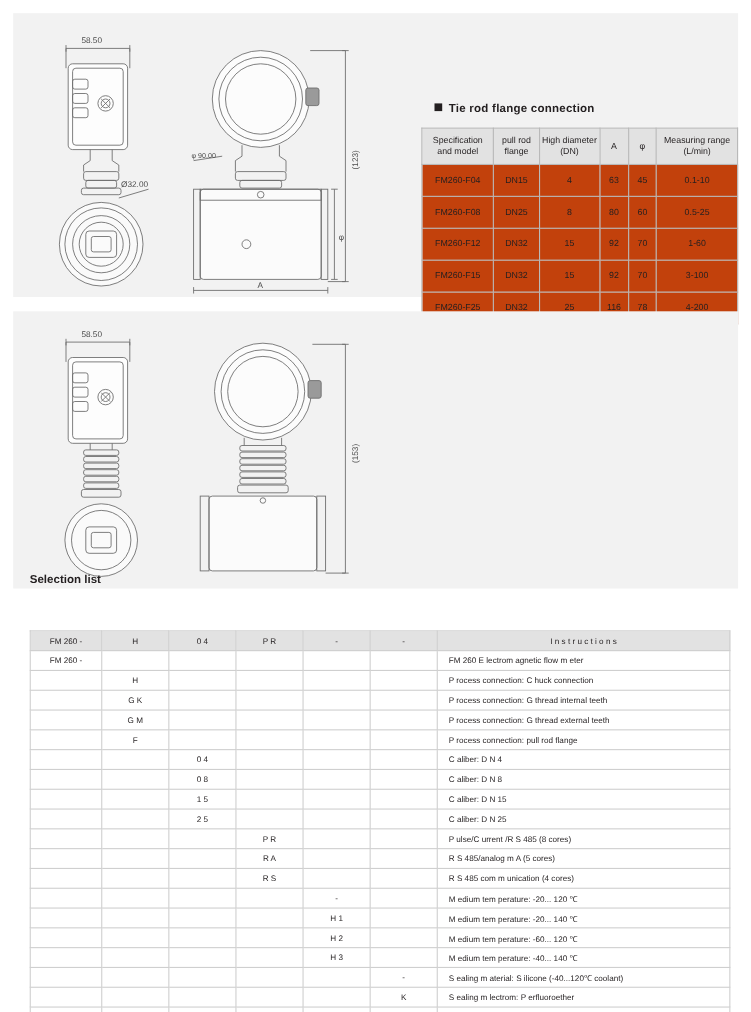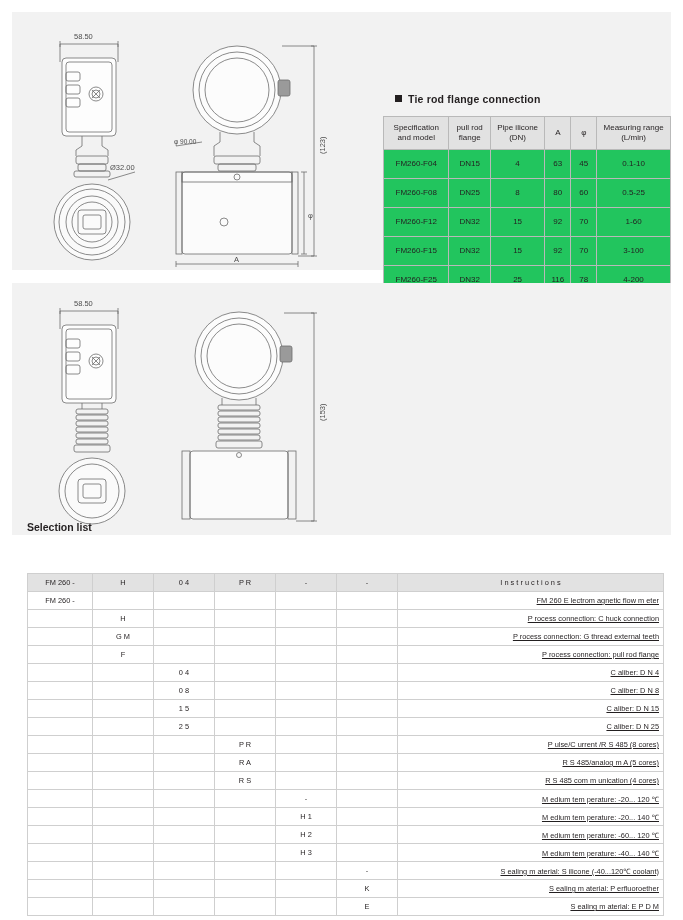--- a/index.html
+++ b/index.html
@@ -45,21 +45,21 @@
     border-collapse:collapse;
     font-size:8px;
     color:#231f20;
   }
   table.spec th, table.spec td{
     border:1px solid #b9b9b9;
     text-align:center;
     vertical-align:middle;
     padding:3px 2px;
     line-height:1.25;
-    background:#22c55e;
+    background:#c2410c;
   }
   table.spec th{
     background:#e2e2e2;
     font-weight:normal;
     height:26px;
   }
   table.spec td{height:22px;}
 
   
   .sel-title{
@@ -80,21 +80,21 @@
     height:17px;
     padding:0 4px;
     background:#ffffff;
     white-space:nowrap;
   }
   table.sel tr.head td{
     background:#e2e2e2;
     text-align:center;
   }
   table.sel td.c{text-align:center;}
-  table.sel td.instr{text-align:right;padding-left:10px;text-decoration:underline;}
+  table.sel td.instr{text-align:left;padding-left:10px;}
   .w1{width:56px;}
   .w2{width:52px;}
   .w3{width:52px;}
   .w4{width:52px;}
   .w5{width:52px;}
   .w6{width:52px;}
 
   
   svg{display:block;}
 </style>
@@ -185,21 +185,21 @@
 
     <div class="sec-title" style="left:383px;top:81px;">
       <span class="bullet"></span><span>Tie rod flange connection</span>
     </div>
 
     <table class="spec" style="left:371px;top:104px;width:288px;">
       <thead>
         <tr>
           <th style="width:62px">Specification and model</th>
           <th style="width:38px">pull rod flange</th>
-          <th style="width:52px">Pipe ilicone (DN)</th>
+          <th style="width:52px">High diameter (DN)</th>
           <th style="width:22px">A</th>
           <th style="width:22px">φ</th>
           <th style="width:72px">Measuring range (L/min)</th>
         </tr>
       </thead>
       <tbody>
         <tr>
           <td>FM260-F04</td>
           <td>DN15</td>
           <td>4</td>
@@ -338,20 +338,29 @@
           <td class="c"></td>
           <td class="c">H</td>
           <td class="c"></td>
           <td class="c"></td>
           <td class="c"></td>
           <td class="c"></td>
           <td class="instr">P rocess connection: C huck connection</td>
         </tr>
       <tr>
           <td class="c"></td>
+          <td class="c">G K</td>
+          <td class="c"></td>
+          <td class="c"></td>
+          <td class="c"></td>
+          <td class="c"></td>
+          <td class="instr">P rocess connection: G  thread internal teeth</td>
+        </tr>
+      <tr>
+          <td class="c"></td>
           <td class="c">G M</td>
           <td class="c"></td>
           <td class="c"></td>
           <td class="c"></td>
           <td class="c"></td>
           <td class="instr">P rocess connection: G  thread external teeth</td>
         </tr>
       <tr>
           <td class="c"></td>
           <td class="c">F</td>
@@ -469,21 +478,21 @@
           <td class="c">-</td>
           <td class="instr">S ealing m aterial: S ilicone (-40...120℃  coolant)</td>
         </tr>
       <tr>
           <td class="c"></td>
           <td class="c"></td>
           <td class="c"></td>
           <td class="c"></td>
           <td class="c"></td>
           <td class="c">K</td>
-          <td class="instr">S ealing m aterial: P erfluoroether</td>
+          <td class="instr">S ealing m lectrom: P erfluoroether</td>
         </tr>
       <tr>
           <td class="c"></td>
           <td class="c"></td>
           <td class="c"></td>
           <td class="c"></td>
           <td class="c"></td>
           <td class="c">E</td>
           <td class="instr">S ealing m aterial: E P D M</td>
         </tr>

